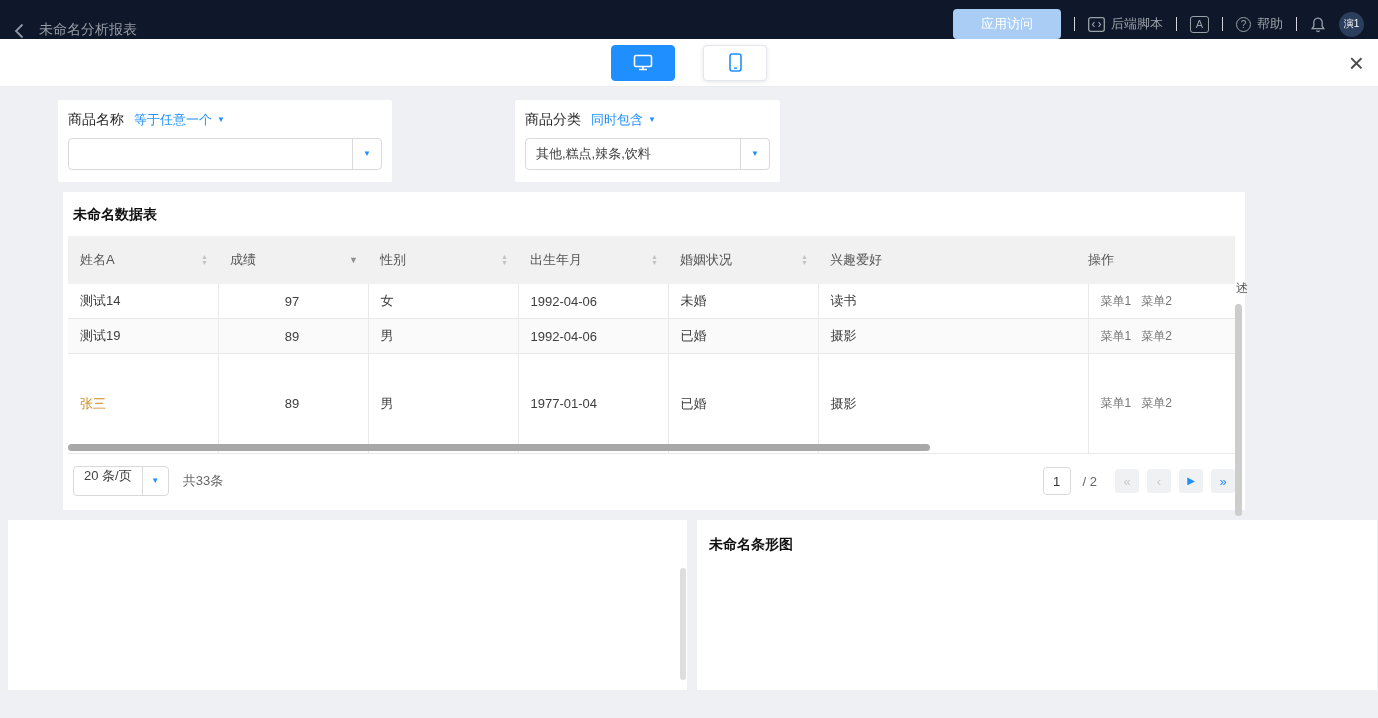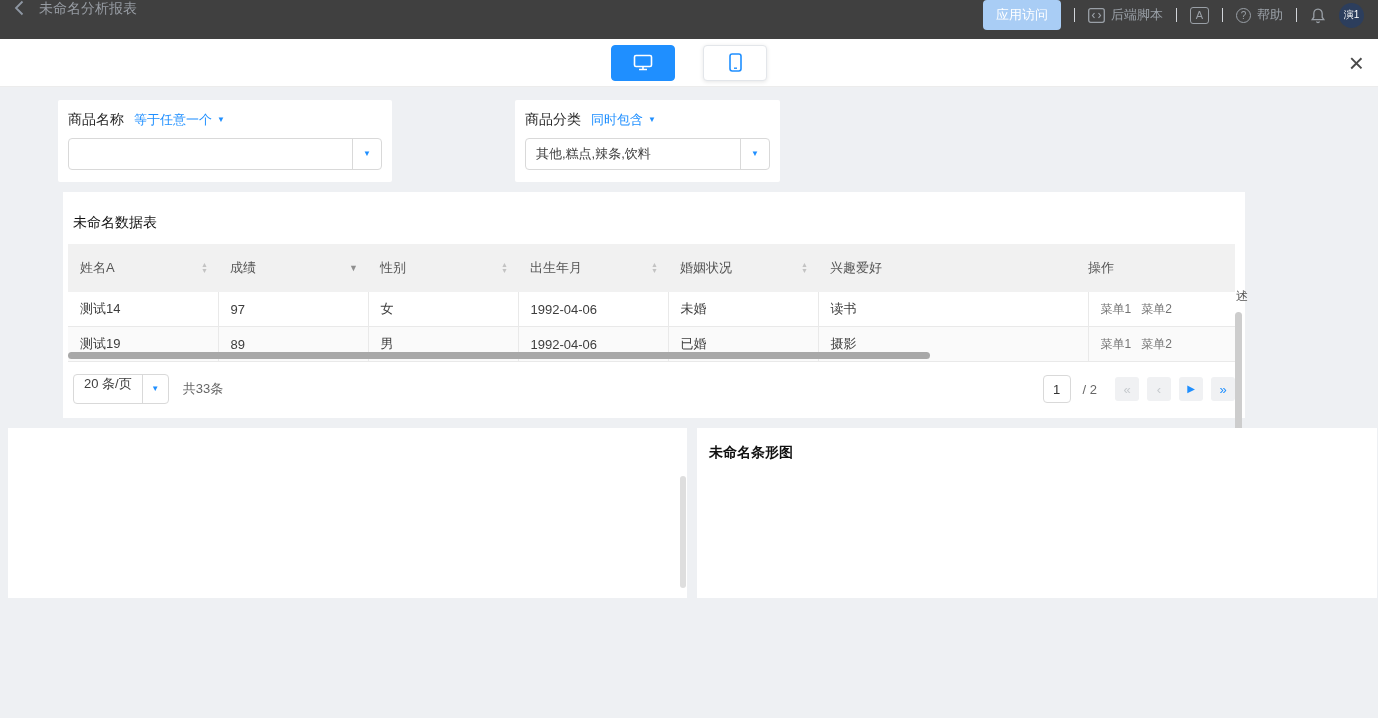--- a/index.html
+++ b/index.html
@@ -1,24 +1,24 @@
 <!DOCTYPE html>
 <html><head>
 <meta charset="utf-8">
 <style>
   *{box-sizing:border-box;margin:0;padding:0}
   html,body{width:1378px;height:718px;overflow:hidden}
   body{background:#eef0f3;font-family:"Liberation Sans",sans-serif}
 
   
-  .topbar{height:39px;background:#404040;display:flex;align-items:flex-start;padding:0 14px;color:#9aa0a7}
+  .topbar{height:39px;background:#0f172a;display:flex;align-items:flex-end;padding:0 14px;color:#9aa0a7}
   .back-btn{display:flex;align-items:center;cursor:pointer}
   .doc-title{font-size:14px;margin-left:15px;color:#979ca3}
   .top-right{margin-left:auto;display:flex;align-items:center;gap:13px}
-  .app-access{background:#a9cdf5;color:#fff;border:none;border-radius:4px;font-size:13px;padding:6px 13px;font-family:inherit;cursor:pointer}
+  .app-access{background:#a9cdf5;color:#fff;border:none;border-radius:4px;font-size:13px;padding:6px 28px;font-family:inherit;cursor:pointer}
   .vdiv{width:1px;height:14px;background:#d2d5da}
   .top-item{display:flex;align-items:center;gap:6px;font-size:13px;color:#9aa0a7;cursor:pointer}
   .badge-a{width:19px;height:17px;border:1px solid #9aa0a7;border-radius:3px;display:flex;align-items:center;justify-content:center;font-size:11px;color:#9aa0a7;cursor:pointer}
   .qmark{width:15px;height:15px;border:1px solid #9aa0a7;border-radius:50%;display:inline-flex;align-items:center;justify-content:center;font-size:10px}
   .avatar{width:25px;height:25px;border-radius:50%;background:#2c3e5d;color:#fff;font-size:10px;display:flex;align-items:center;justify-content:center;cursor:pointer}
 
   
   .toolbar{height:48px;background:#fff;border-bottom:1px solid #ececec;display:flex;align-items:center;justify-content:center;position:relative}
   .device-toggle{display:flex;gap:28px}
   .dev{width:64px;height:36px;border-radius:4px;display:flex;align-items:center;justify-content:center;border:1px solid #e3e6ea;background:#fff;box-shadow:0 1px 4px rgba(0,0,0,.10);cursor:pointer}
@@ -33,36 +33,36 @@
   .f-head{display:flex;align-items:center;font-size:14px}
   .f-label{color:#262626;margin-right:10px}
   .f-op{color:#1f8fff;display:flex;align-items:center;gap:5px;cursor:pointer;font-size:13px}
   .caret{font-size:8px;line-height:1}
   .f-input{margin-top:9px;height:32px;border:1px solid #d9d9d9;border-radius:4px;background:#fff;display:flex;align-items:center;cursor:pointer}
   .f-val{flex:1;padding:0 10px;font-size:13px;color:#404040;white-space:nowrap;overflow:hidden}
   .f-arrow{width:29px;align-self:stretch;border-left:1px solid #d9d9d9;display:flex;align-items:center;justify-content:center;color:#1f8fff}
 
   
   .table-card{width:1182px;margin:10px 0 0 63px;background:#fff;padding:0 10px 0 5px}
-  .tc-title{font-size:14px;font-weight:normal;color:#111;padding:22px 0 12px 5px}
+  .tc-title{font-size:14px;font-weight:bold;color:#111;padding:14px 0 12px 5px}
   .table-wrap{position:relative}
   table{border-collapse:collapse;width:1167px;table-layout:fixed}
   col.c0,col.c1,col.c2,col.c3,col.c4{width:150px}
   col.c5{width:270px}
   col.c6{width:147px}
   thead th{background:#f1f1f1;height:48px;font-weight:normal;font-size:13px;color:#555}
   .th-inner{display:flex;align-items:center;justify-content:space-between;padding:0 10px 0 12px}
   .th-inner.center{justify-content:flex-start;padding:0}
   .sorters{display:flex;flex-direction:column;color:#c3c3c3;font-size:7px;line-height:6px;cursor:pointer}
   .sort-desc{color:#8f8f8f;font-size:9px;cursor:pointer}
   tbody td{height:33px;font-size:13px;color:#3d3d3d;border-bottom:1px solid #e9e9e9;border-right:1px solid #e9e9e9;padding:8px 12px;background:#fff;overflow:hidden;white-space:nowrap}
   tbody td:last-child{border-right:none}
   tbody tr:nth-child(even) td{background:#fafafa}
   tr.tall td{height:100px}
-  .td-score{text-align:left;padding-right:14px}
+  .td-score{text-align:center;padding-right:14px}
   .name-link{color:#cf8a26;cursor:pointer}
   .td-actions{color:#737373;font-size:12px}
   .act{margin-right:10px;cursor:pointer}
   .clipped{position:absolute;left:1168px;top:44px;font-size:12px;color:#555;width:12px;overflow:hidden;white-space:nowrap}
   .hscroll{position:absolute;left:0;bottom:3px;width:862px;height:7px;border-radius:4px;background:#a8a8a8;cursor:pointer}
   .vscroll{position:absolute;right:-7px;top:68px;width:7px;height:212px;border-radius:4px;background:#cdcdcd;cursor:pointer}
 
   
   .pager{display:flex;align-items:center;padding:12px 0 14px 5px}
   .psize{height:30px;border:1px solid #d9d9d9;border-radius:4px;display:flex;background:#fff;cursor:pointer}
@@ -264,20 +264,29 @@
           </tr>
           <tr>
             <td class="td-name"><span>测试19</span></td>
             <td class="td-score"><span>89</span></td>
             <td><span>男</span></td>
             <td><span>1992-04-06</span></td>
             <td><span>已婚</span></td>
             <td><span>摄影</span></td>
             <td class="td-actions"><span class="act">菜单1</span><span class="act">菜单2</span></td>
           </tr>
+          <tr class="tall">
+            <td class="td-name"><span class="name-link">张三</span></td>
+            <td class="td-score"><span>89</span></td>
+            <td><span>男</span></td>
+            <td><span>1977-01-04</span></td>
+            <td><span>已婚</span></td>
+            <td><span>摄影</span></td>
+            <td class="td-actions"><span class="act">菜单1</span><span class="act">菜单2</span></td>
+          </tr>
         </tbody>
     </table>
     <span class="clipped">述</span>
     <div class="hscroll"></div>
     <div class="vscroll"></div>
   </div>
 
   <div class="pager">
     <div class="psize">
       <span class="psize-label">20 条/页</span>

